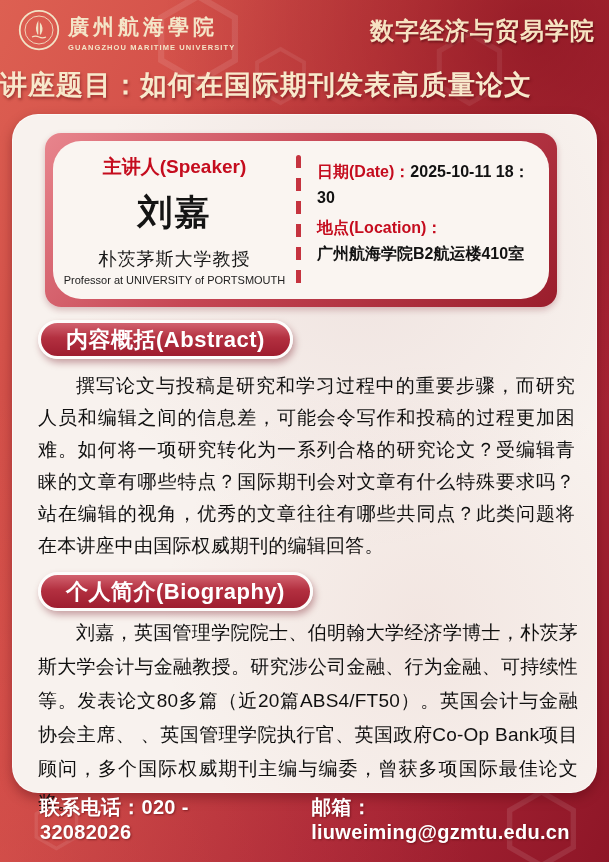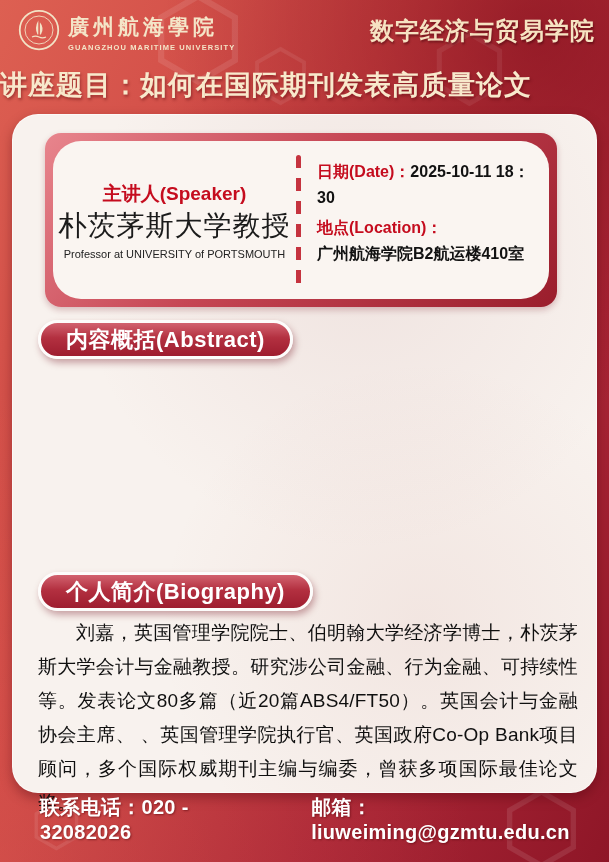--- a/index.html
+++ b/index.html
@@ -44,21 +44,21 @@
   .info-box{
     position:absolute; left:33px; top:19px; width:512px; height:174px;
     border-radius:16px; padding:8px;
     background:linear-gradient(135deg,#e8858d 0%,#c64654 45%,#9a1d2c 100%);
     box-shadow:0 3px 6px rgba(120,20,30,.25);
   }
   .info-box-inner{ width:100%; height:100%; border-radius:28px; background:#faf5f1; display:flex; overflow:hidden; }
   .speaker-col{ width:243px; display:flex; flex-direction:column; align-items:center; justify-content:center; text-align:center; }
   .speaker-label{ color:#c50c1e; font-weight:bold; font-size:19px; }
   .speaker-name{ font-size:35px; color:#141414; font-weight:600; margin:9px 0 11px; letter-spacing:2px; }
-  .speaker-title-zh{ font-size:28px; color:#1b1b1b; letter-spacing:1px; }
+  .speaker-title-zh{ font-size:18px; color:#1b1b1b; letter-spacing:1px; }
   .speaker-title-en{ font-size:11px; color:#222; margin-top:3px; }
   .v-divider{ width:5px; margin:14px 0; background:repeating-linear-gradient(180deg,#c5333f 0 13px,transparent 13px 23px); border-radius:3px; }
   .event-col{ flex:1; padding:12px 4px 10px 16px; display:flex; flex-direction:column; }
   .event-line{ font-size:16px; line-height:26px; }
   .event-label{ color:#c50c1e; font-weight:bold; }
   .event-value{ color:#121212; font-weight:bold; }
   .row-date{ margin-top:6px; }
   .row-loc-label{ margin-top:4px; }
 
   
@@ -116,20 +116,21 @@
 
   <div class="poster-title">讲座题目：如何在国际期刊发表高质量论文</div>
 
   <div class="main-card">
 
     <div class="info-box">
       <div class="info-box-inner">
 
         <div class="speaker-col">
           <div class="speaker-label">主讲人(Speaker)</div>
+          <div class="speaker-name">刘嘉</div>
           <div class="speaker-title-zh">朴茨茅斯大学教授</div>
           <div class="speaker-title-en">Professor at UNIVERSITY of  PORTSMOUTH</div>
         </div>
 
         <div class="v-divider"></div>
 
         <div class="event-col">
           <div class="event-line row-date">
             <span class="event-label">日期(Date)：</span><span class="event-value">2025-10-11  18：30</span>
           </div>
@@ -139,20 +140,21 @@
           <div class="event-line">
             <span class="event-value">广州航海学院B2航运楼410室</span>
           </div>
 
         </div>
 
       </div>
     </div>
 
     <div class="section-badge badge-abstract">内容概括(Abstract)</div>
+    <div class="body-text abstract-text">撰写论文与投稿是研究和学习过程中的重要步骤，而研究人员和编辑之间的信息差，可能会令写作和投稿的过程更加困难。如何将一项研究转化为一系列合格的研究论文？受编辑青睐的文章有哪些特点？国际期刊会对文章有什么特殊要求吗？站在编辑的视角，优秀的文章往往有哪些共同点？此类问题将在本讲座中由国际权威期刊的编辑回答。</div>
 
     <div class="section-badge badge-bio">个人简介(Biography)</div>
     <div class="body-text bio-text">刘嘉，英国管理学院院士、伯明翰大学经济学博士，朴茨茅斯大学会计与金融教授。研究涉公司金融、行为金融、可持续性等。发表论文80多篇（近20篇ABS4/FT50）。英国会计与金融协会主席、 、英国管理学院执行官、英国政府Co-Op Bank项目顾问，多个国际权威期刊主编与编委，曾获多项国际最佳论文奖。</div>
 
   </div>
 
   <div class="footer-contact">
     <div>
       <span>联系电话：</span><span>020 - 32082026</span>
     </div>

